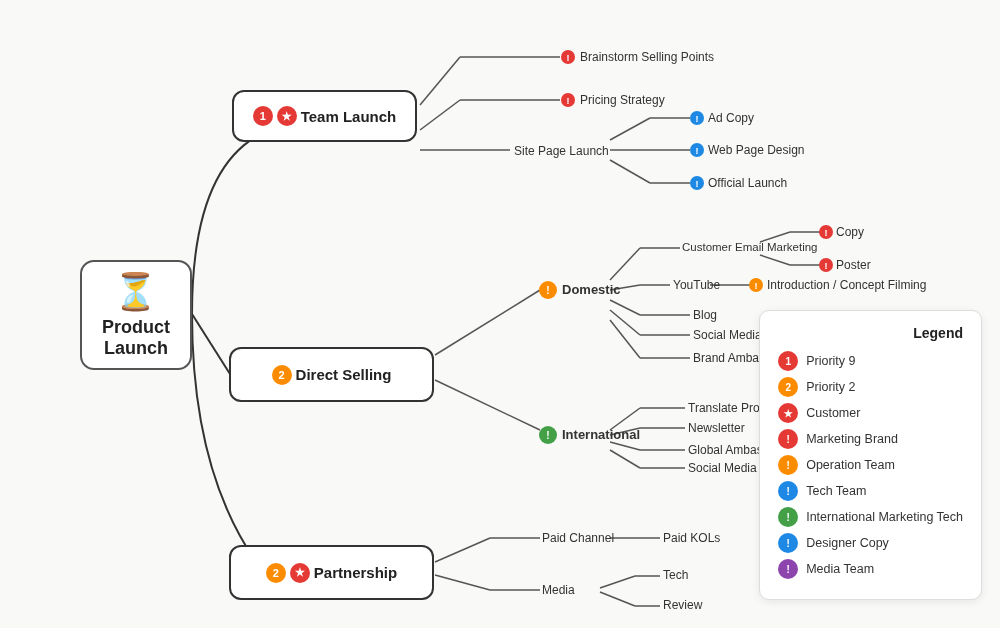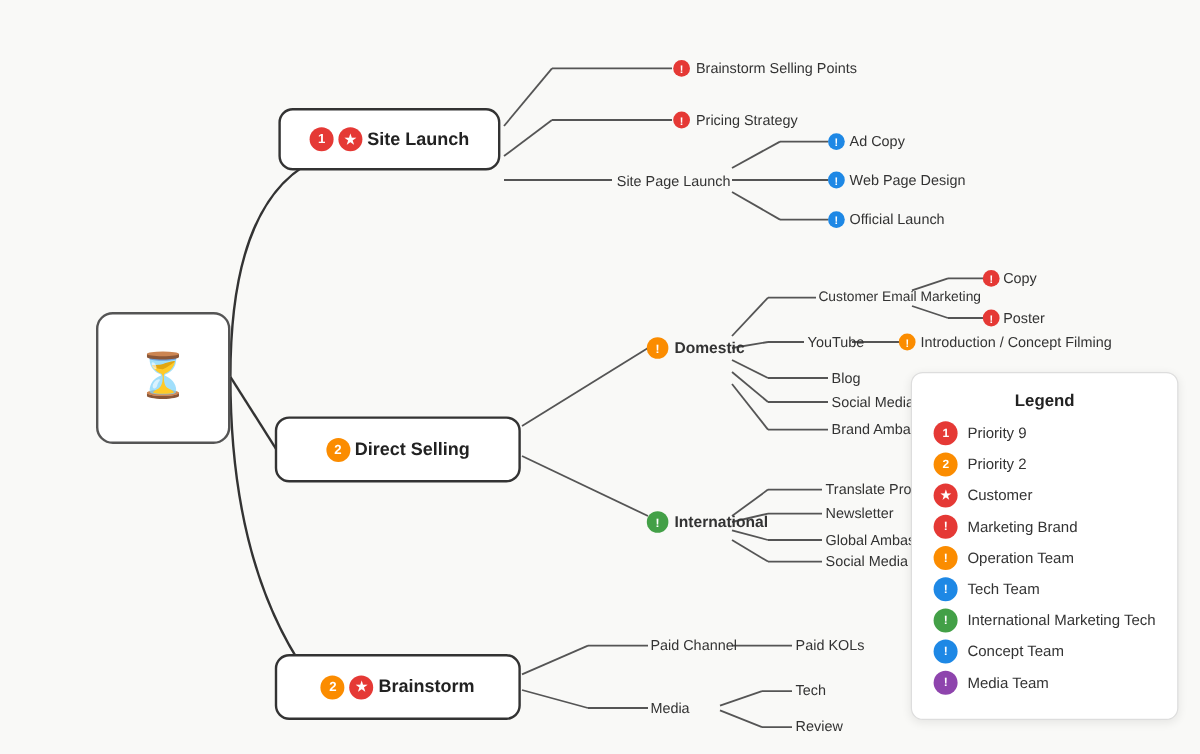--- a/index.html
+++ b/index.html
@@ -22,21 +22,21 @@
       right: 18px;
       top: 310px;
       background: white;
       border: 1.5px solid #ddd;
       border-radius: 10px;
       padding: 14px 18px;
       min-width: 210px;
       box-shadow: 0 2px 8px rgba(0,0,0,0.08);
     }
     .legend-title {
-      text-align: center;
+      text-align: right;
       font-weight: 600;
       font-size: 14px;
       margin-bottom: 10px;
       color: #222;
     }
     .legend-item {
       display: flex;
       align-items: center;
       gap: 8px;
       margin-bottom: 6px;
@@ -242,42 +242,44 @@
 
   <text x="542" y="594" fill="#333" font-size="12">Media</text>
 
   <text x="663" y="579" fill="#333" font-size="12">Tech</text>
 
   <text x="663" y="609" fill="#333" font-size="12">Review</text>
 </svg>
 
 <div class="node-center" style="left:80px; top:260px; width:112px; height:110px;">
   <div class="hourglass-icon">⏳</div>
+  <div>Product
+Launch</div>
 </div>
 
 <div class="node-box" style="left:232px; top:90px; width:185px; height:52px;">
   <div style="display:flex;align-items:center;gap:4px;">
     <span style="background:#e53935;color:white;border-radius:50%;width:20px;height:20px;display:flex;align-items:center;justify-content:center;font-size:11px;font-weight:700;">1</span>
     <span style="background:#e53935;color:white;border-radius:50%;width:20px;height:20px;display:flex;align-items:center;justify-content:center;font-size:11px;">★</span>
-    <span>Site Launch</span>
+    <span>Team Launch</span>
   </div>
 </div>
 
 <div class="node-box" style="left:229px; top:347px; width:205px; height:55px;">
   <div style="display:flex;align-items:center;gap:4px;">
     <span style="background:#fb8c00;color:white;border-radius:50%;width:20px;height:20px;display:flex;align-items:center;justify-content:center;font-size:11px;font-weight:700;">2</span>
     <span>Direct Selling</span>
   </div>
 </div>
 
 <div class="node-box" style="left:229px; top:545px; width:205px; height:55px;">
   <div style="display:flex;align-items:center;gap:4px;">
     <span style="background:#fb8c00;color:white;border-radius:50%;width:20px;height:20px;display:flex;align-items:center;justify-content:center;font-size:11px;font-weight:700;">2</span>
     <span style="background:#e53935;color:white;border-radius:50%;width:20px;height:20px;display:flex;align-items:center;justify-content:center;font-size:11px;">★</span>
-    <span>Brainstorm</span>
+    <span>Partnership</span>
   </div>
 </div>
 
 <div class="legend">
   <div class="legend-title">Legend</div>
   <div class="legend-item">
     <div class="badge badge-red">1</div>
     <span>Priority 9</span>
   </div>
   <div class="legend-item">
@@ -299,19 +301,19 @@
   <div class="legend-item">
     <div class="badge badge-tech">!</div>
     <span>Tech Team</span>
   </div>
   <div class="legend-item">
     <div class="badge badge-intl">!</div>
     <span>International Marketing Tech</span>
   </div>
   <div class="legend-item">
     <div class="badge badge-designer">!</div>
-    <span>Concept Team</span>
+    <span>Designer Copy</span>
   </div>
   <div class="legend-item">
     <div class="badge badge-media">!</div>
     <span>Media Team</span>
   </div>
 </div>
 
 </body></html>

